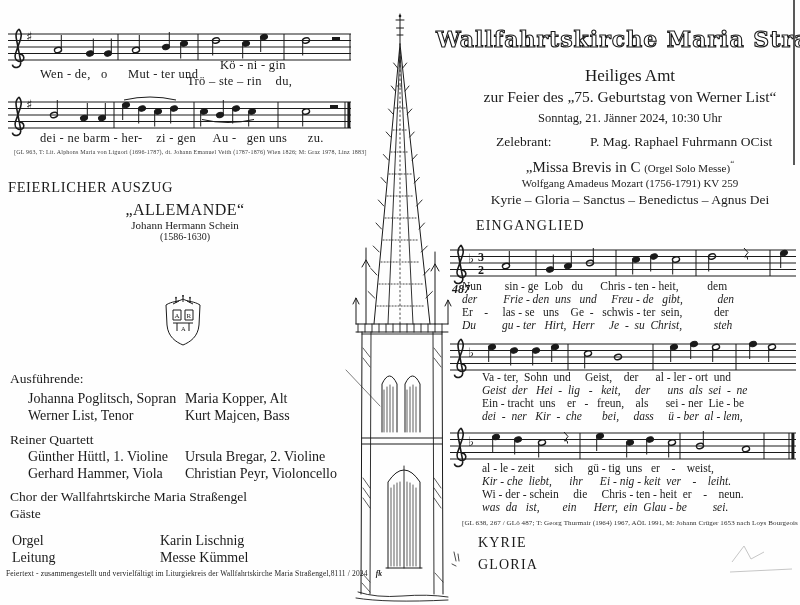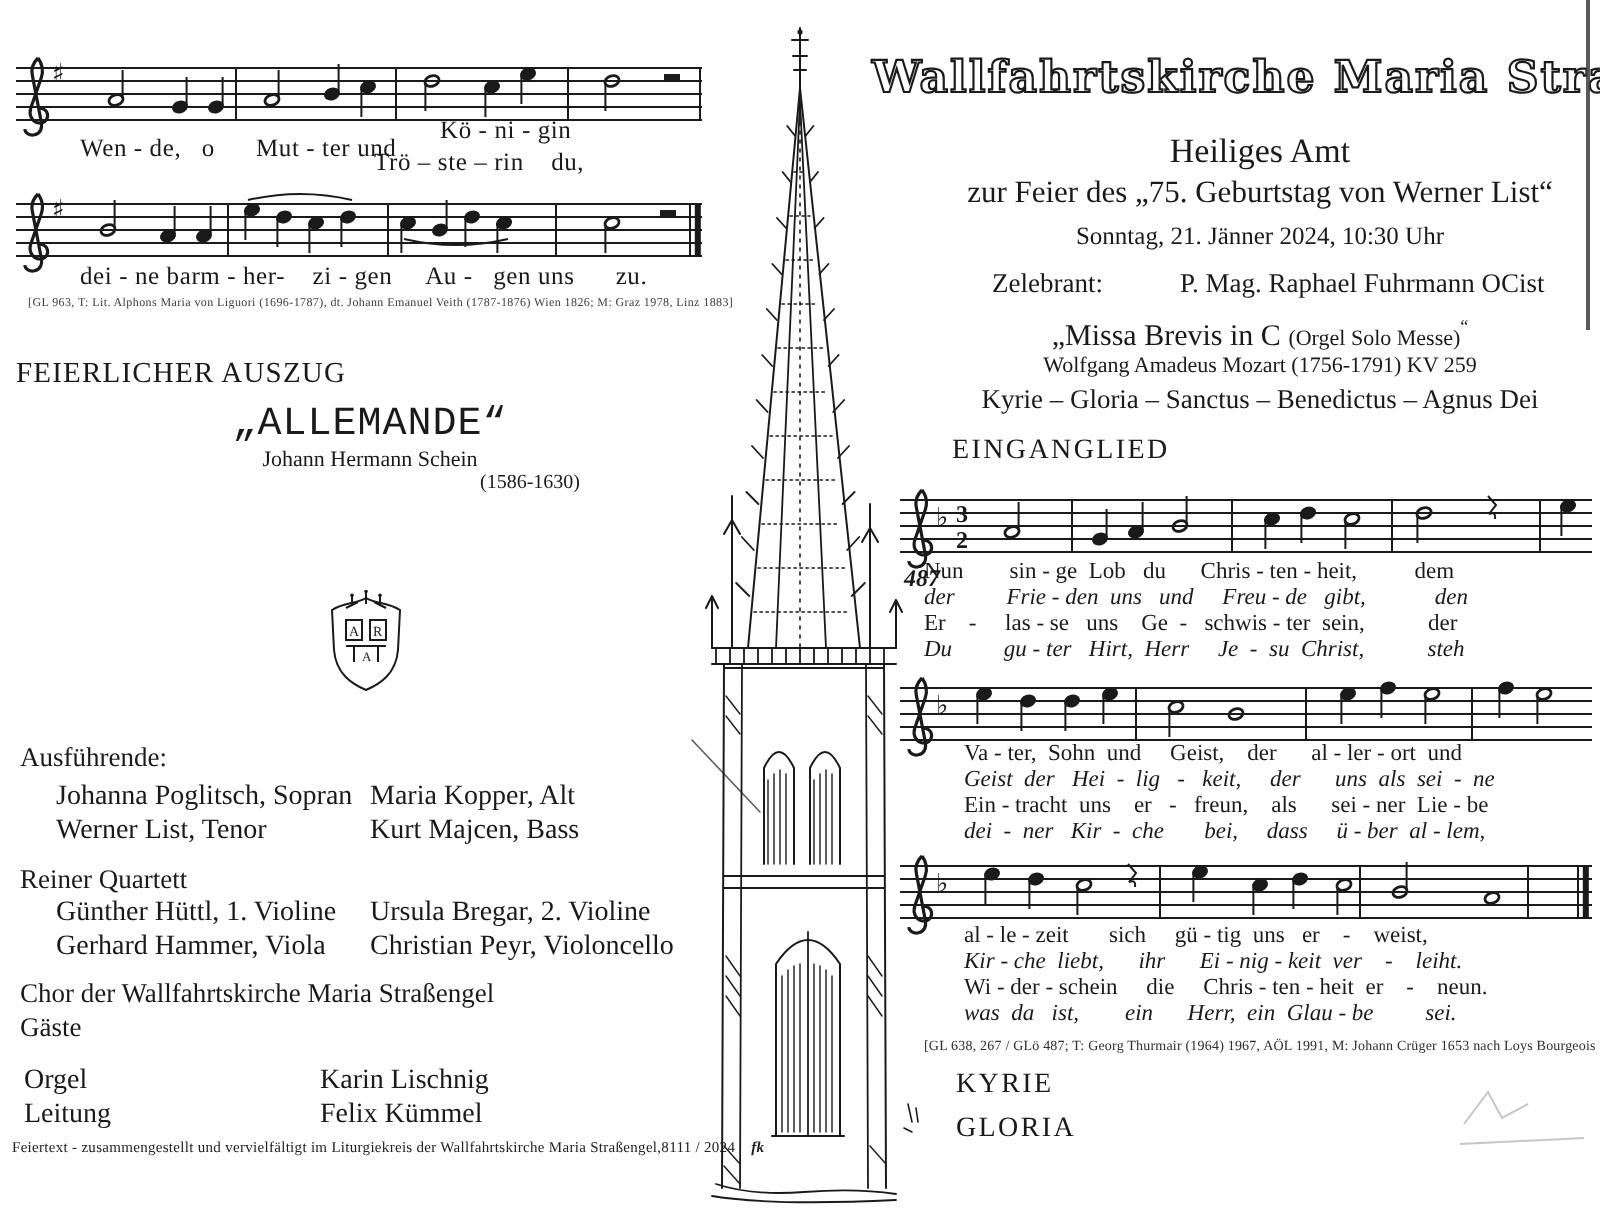--- a/index.html
+++ b/index.html
@@ -9,23 +9,23 @@
   .pre{white-space:pre;}
   .ctr{text-align:center;}
   .it{font-style:italic;}
   svg{display:block;}
   .stroke{stroke:#1a1a1a;fill:none;}
 
   
   .lyric-l{font-size:12.5px;letter-spacing:.3px;}
   .cit{font-size:6px;color:#3d3d3d;letter-spacing:.2px;filter:blur(.2px);}
   .h-auszug{font-size:14.5px;letter-spacing:.6px;}
-  .allemande-title{font-size:20px;letter-spacing:.5px;font-family:Liberation Mono, monospace;}
+  .allemande-title{font-size:16px;letter-spacing:.5px;}
   .allemande-comp{font-size:11px;}
-  .allemande-dates{font-size:10px;text-align:right;}
+  .allemande-dates{font-size:10px;}
   .body-l{font-size:13.5px;text-align:center;}
   .row2{font-size:14px;}
   .row2 .c1{display:inline-block;width:157px;}
   .roles .c1{display:inline-block;width:148px;}
   .footer-l{font-size:7.5px;letter-spacing:.15px;color:#222;}
 
   
   .church-title{font-size:22px;font-weight:bold;font-family:"DejaVu Serif",serif;
       letter-spacing:1px;color:#fff;-webkit-text-stroke:1.1px #1b1b1b;
       text-shadow:0 0 .6px #1b1b1b;white-space:nowrap;}
@@ -160,21 +160,21 @@
   </div>
   <div class="abs row2" style="left:28px;top:466px;">
     <span class="c1">Gerhard Hammer, Viola</span><span>Christian Peyr, Violoncello</span>
   </div>
   <div class="abs body-l" style="left:10px;top:489px;">Chor der Wallfahrtskirche Maria Straßengel</div>
   <div class="abs body-l" style="left:10px;top:506px;">Gäste</div>
   <div class="abs row2 roles" style="left:12px;top:533px;">
     <span class="c1">Orgel</span><span>Karin Lischnig</span>
   </div>
   <div class="abs row2 roles" style="left:12px;top:550px;">
-    <span class="c1">Leitung</span><span>Felix Kümmel</span>
+    <span class="c1">Leitung</span><span>Messe Kümmel</span>
   </div>
 
   <div class="abs footer-l" style="left:6px;top:569px;">
     <span>Feiertext - zusammengestellt und vervielfältigt im Liturgiekreis der Wallfahrtskirche Maria Straßengel,8111 / 2024</span>
     <span class="it" style="font-weight:bold;margin-left:6px;">fk</span>
   </div>
 
   <svg class="abs" style="left:342px;top:8px;" width="122" height="594" viewBox="0 0 122 594">
     <g class="stroke" stroke-linecap="round">
 

